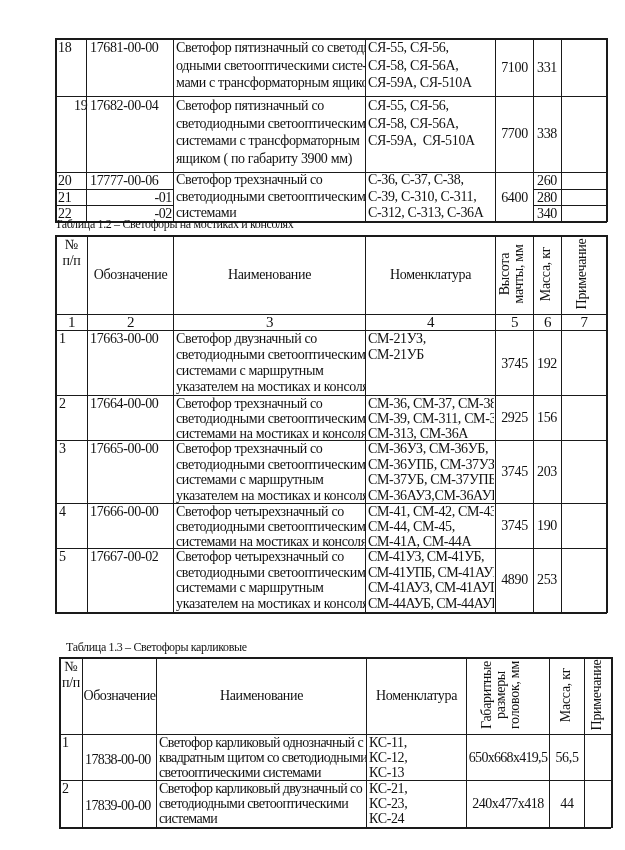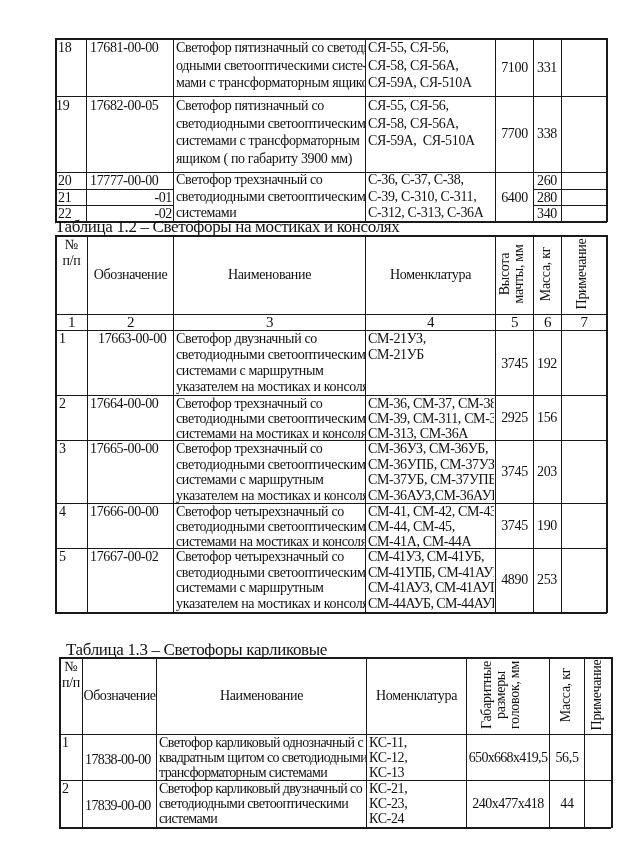--- a/index.html
+++ b/index.html
@@ -1,21 +1,21 @@
 <!DOCTYPE html>
 <html><head>
 <meta charset="utf-8">
 <style>
   html, body { margin:0; padding:0; background:#ffffff; }
   body { width:625px; height:850px; position:relative; overflow:hidden;
          font-family:"Liberation Serif", serif; color:#111; }
   .cell { position:absolute; box-sizing:border-box; font-size:14px; line-height:17.5px;
           letter-spacing:-0.35px; white-space:pre; overflow:hidden; }
   .line { position:absolute; background:#1a1a1a; }
-  .caption { position:absolute; font-size:17px; letter-spacing:-0.35px; white-space:nowrap; }
+  .caption { position:absolute; font-size:12px; letter-spacing:-0.35px; white-space:nowrap; }
   .vert { position:absolute; transform:rotate(-90deg); transform-origin:center center;
           text-align:center; font-size:14px; line-height:14px; white-space:pre; letter-spacing:-0.3px; }
   .center { text-align:center; }
   .right { text-align:right; }
 </style>
 </head>
 <body>
 
 <div>
 
@@ -44,35 +44,35 @@
   <div class="cell" style="left:176px;top:39px;width:189px">Светофор пятизначный со светоди-
 одными светооптическими систе-
 мами с трансформаторным ящиком</div>
   <div class="cell" style="left:368px;top:39px;width:126px">СЯ-55, СЯ-56,
 СЯ-58, СЯ-56А,
 СЯ-59А, СЯ-510А</div>
   <div class="cell center" style="left:496px;top:59px;width:37px">7100</div>
   <div class="cell" style="left:537px;top:59px;width:24px">331</div>
   <div class="cell" style="left:563px;top:39px;width:42px"></div>
 
-  <div class="cell" style="left:56px;top:97px;width:37px">19</div>
-  <div class="cell" style="left:90px;top:97px;width:82px">17682-00-05</div>
+  <div class="cell" style="left:74px;top:97px;width:37px">19</div>
+  <div class="cell" style="left:90px;top:97px;width:82px">17682-00-04</div>
   <div class="cell" style="left:176px;top:97px;width:189px">Светофор пятизначный со
 светодиодными светооптическими
 системами с трансформаторным
 ящиком ( по габариту 3900 мм)</div>
   <div class="cell" style="left:368px;top:97px;width:126px">СЯ-55, СЯ-56,
 СЯ-58, СЯ-56А,
 СЯ-59А,  СЯ-510А</div>
   <div class="cell center" style="left:496px;top:125px;width:37px">7700</div>
   <div class="cell" style="left:537px;top:125px;width:24px">338</div>
   <div class="cell" style="left:563px;top:97px;width:42px"></div>
 
   <div class="cell" style="left:58px;top:172px;width:27px">20</div>
-  <div class="cell" style="left:90px;top:172px;width:82px">17777-00-00</div>
+  <div class="cell" style="left:90px;top:172px;width:82px">17777-00-06</div>
   <div class="cell" style="left:58px;top:189px;width:27px">21</div>
   <div class="cell right" style="left:90px;top:189px;width:82px">-01</div>
   <div class="cell" style="left:58px;top:205px;width:27px">22</div>
   <div class="cell right" style="left:90px;top:205px;width:82px">-02</div>
 
   <div class="cell" style="left:176px;top:172px;width:189px;line-height:16.5px">Светофор трехзначный со
 светодиодными светооптическими
 системами</div>
   <div class="cell" style="left:368px;top:172px;width:126px;line-height:16.5px">С-36, С-37, С-38,
 С-39, С-310, С-311,
@@ -118,21 +118,21 @@
 
   <div class="cell center" style="left:56px;top:314px;width:31px;font-size:15px">1</div>
   <div class="cell center" style="left:88px;top:314px;width:85px;font-size:15px">2</div>
   <div class="cell center" style="left:174px;top:314px;width:191px;font-size:15px">3</div>
   <div class="cell center" style="left:366px;top:314px;width:129px;font-size:15px">4</div>
   <div class="cell center" style="left:496px;top:314px;width:37px;font-size:15px">5</div>
   <div class="cell center" style="left:534px;top:314px;width:27px;font-size:15px">6</div>
   <div class="cell center" style="left:562px;top:314px;width:44px;font-size:15px">7</div>
 
   <div class="cell" style="left:59px;top:331px;width:27px;line-height:16px">1</div>
-  <div class="cell" style="left:98px;top:331px;width:82px;line-height:16px">17663-00-00</div>
+  <div class="cell" style="left:90px;top:331px;width:82px;line-height:16px">17663-00-00</div>
   <div class="cell" style="left:176px;top:331px;width:189px;line-height:16px">Светофор двузначный со
 светодиодными светооптическими
 системами с маршрутным
 указателем на мостиках и консолях</div>
   <div class="cell" style="left:368px;top:331px;width:126px;line-height:16px">СМ-21УЗ,
 СМ-21УБ</div>
   <div class="cell center" style="left:496px;top:355px;width:37px">3745</div>
   <div class="cell" style="left:537px;top:355px;width:24px">192</div>
 
   <div class="cell" style="left:59px;top:396px;width:27px;line-height:15px">2</div>
@@ -210,21 +210,21 @@
   <div class="vert" style="left:465px;top:671px;width:78px;height:48px">Габаритные
 размеры
 головок, мм</div>
   <div class="vert" style="left:528px;top:687px;width:78px;height:16px">Масса, кг</div>
   <div class="vert" style="left:559px;top:687px;width:78px;height:16px">Примечание</div>
 
   <div class="cell" style="left:62px;top:735px;width:20px;line-height:15px">1</div>
   <div class="cell" style="left:85px;top:751px;width:71px;letter-spacing:-0.6px">17838-00-00</div>
   <div class="cell" style="left:159px;top:735px;width:207px;line-height:15px;letter-spacing:-0.6px">Светофор карликовый однозначный с
 квадратным щитом со светодиодными
-трансформаторным системами</div>
+светооптическими системами</div>
   <div class="cell" style="left:369px;top:735px;width:97px;line-height:15px">КС-11,
 КС-12,
 КС-13</div>
   <div class="cell center" style="left:467px;top:749px;width:82px;letter-spacing:-0.7px">650х668х419,5</div>
   <div class="cell center" style="left:550px;top:749px;width:34px">56,5</div>
 
   <div class="cell" style="left:62px;top:781px;width:20px;line-height:15px">2</div>
   <div class="cell" style="left:85px;top:797px;width:71px;letter-spacing:-0.6px">17839-00-00</div>
   <div class="cell" style="left:159px;top:781px;width:207px;line-height:15px;letter-spacing:-0.6px">Светофор карликовый двузначный со
 светодиодными светооптическими

